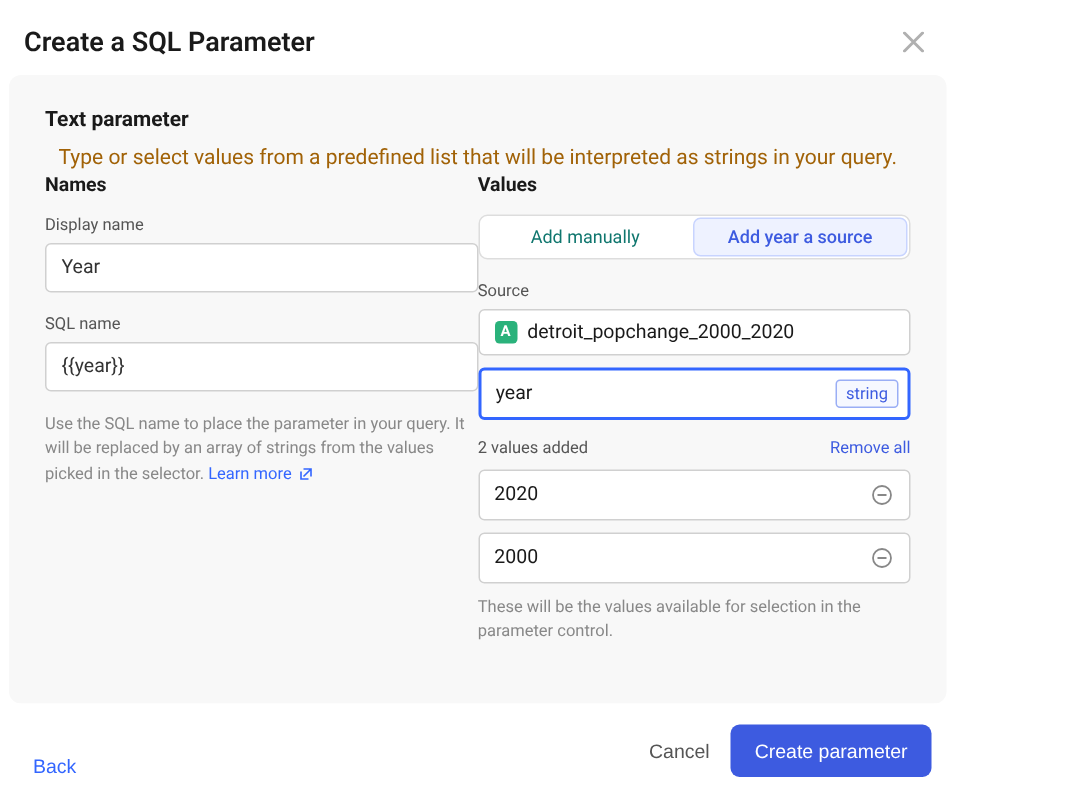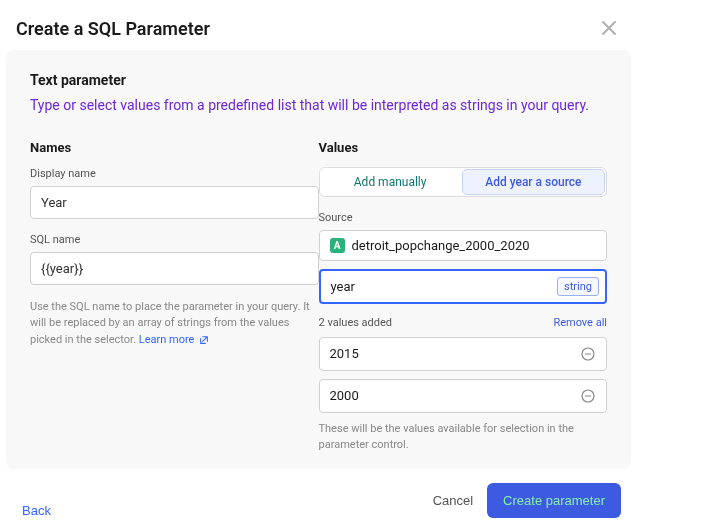--- a/index.html
+++ b/index.html
@@ -27,21 +27,21 @@
   }
   .panel {
     background: #f8f8f8;
     margin: 0 6px;
     border-radius: 8px;
     padding: 22px 24px 22px 24px;
     flex: 1;
     overflow: hidden;
   }
   .panel-title { font-size: 14px; font-weight: 700; margin-bottom: 8px; }
-  .panel-desc { font-size: 14px; color: #6d28d9; margin-bottom: 24px; line-height: 1.4; }
+  .panel-desc { font-size: 14px; color: #a16207; line-height: 1.4; text-align: center; }
   .columns { display: flex; }
   .col { flex: 1; min-width: 0; }
   .section-label { font-size: 13px; font-weight: 700; margin-bottom: 12px; }
   .field-label { font-size: 11px; color: #555; margin-bottom: 6px; display: block; }
   .text-input {
     width: 100%;
     border: 1px solid #d0d0d0;
     border-radius: 4px;
     padding: 8px 10px;
     font-size: 13px;
@@ -148,21 +148,21 @@
     background: none; border: none; color: #3366ff;
     font-size: 13px; cursor: pointer;
   }
   .footer-right { display: flex; align-items: center; }
   .cancel-btn {
     background: none; border: none; color: #555;
     font-size: 13px; cursor: pointer;
     padding: 8px 14px;
   }
   .create-btn {
-    background: #3d5be0; color: #86efac; border: none;
+    background: #3d5be0; color: #ffffff; border: none;
     font-size: 13px; cursor: pointer;
     padding: 10px 16px; border-radius: 6px;
   }
 </style>
 </head>
 <body>
 
 <div class="modal">
   <div class="header">
     <h1>Create a SQL Parameter</h1>
@@ -216,21 +216,21 @@
           <span>year</span>
           <span class="type-badge">string</span>
         </div>
 
         <div class="values-meta">
           <span class="values-count">2 values added</span>
           <span class="remove-all">Remove all</span>
         </div>
 
         <div class="value-row">
-          <span>2015</span>
+          <span>2020</span>
           <span class="remove-icon">
             <svg width="14" height="14" viewBox="0 0 14 14">
                 <circle cx="7" cy="7" r="6" fill="none" stroke="#888" stroke-width="1.2"></circle>
                 <line x1="4" y1="7" x2="10" y2="7" stroke="#888" stroke-width="1.2"></line>
               </svg>
           </span>
         </div>
 
         <div class="value-row">
           <span>2000</span>

